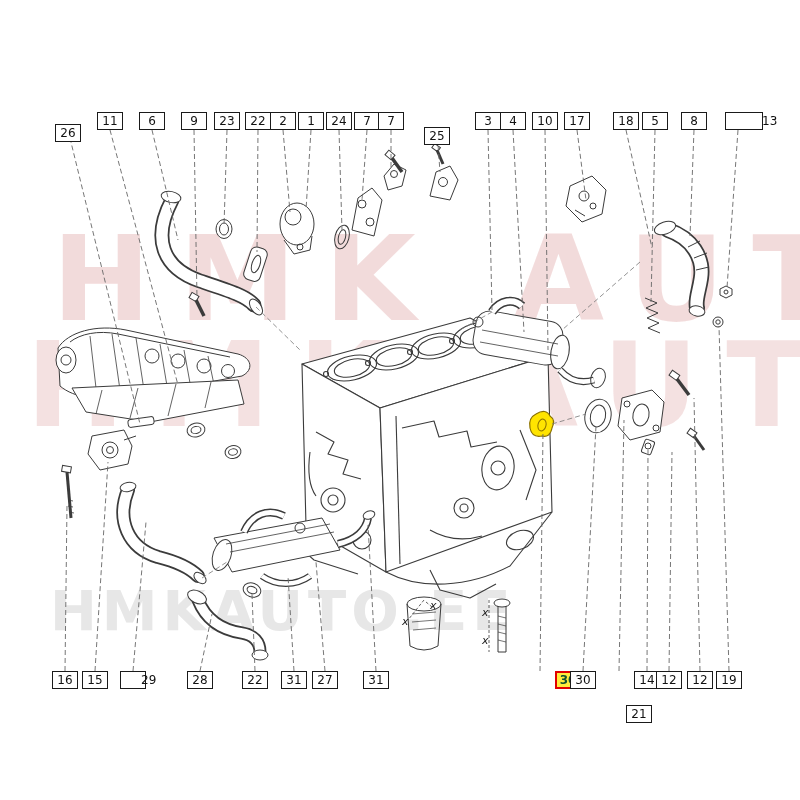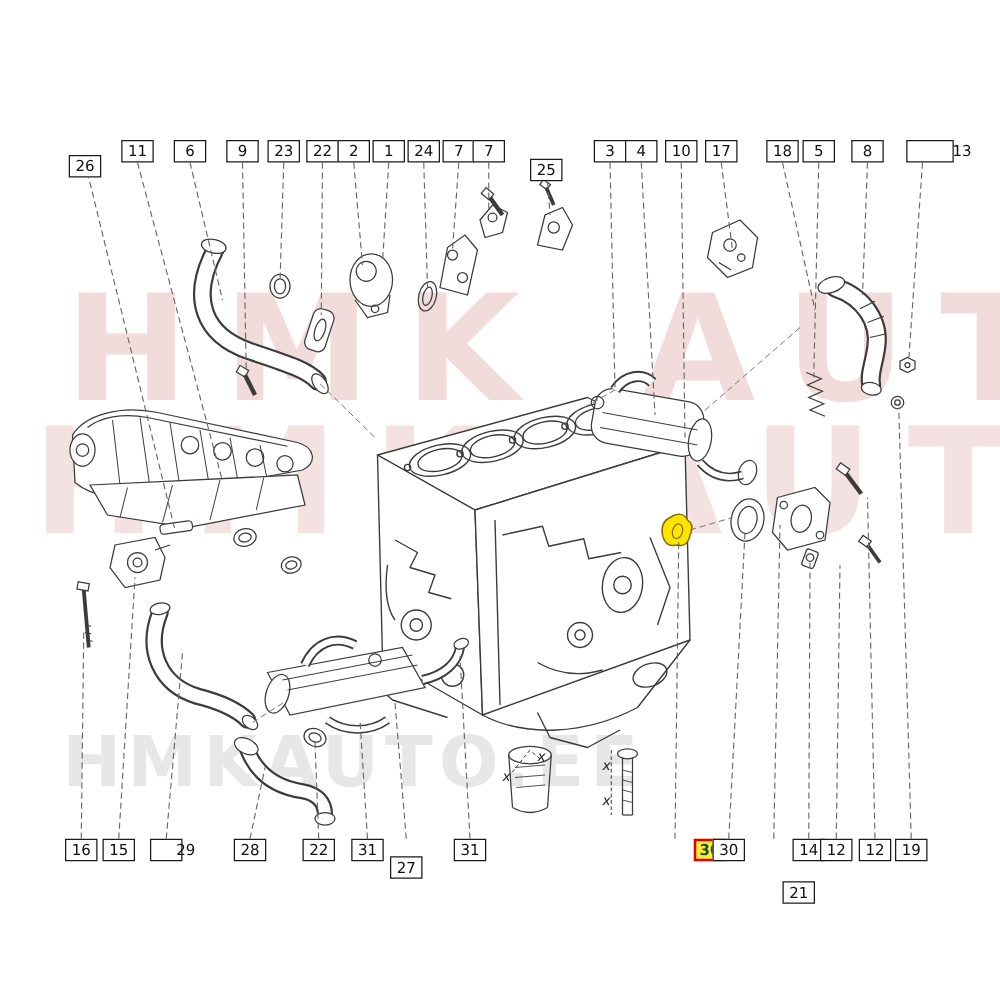--- a/index.html
+++ b/index.html
@@ -365,21 +365,21 @@
     <div class="callout" style="left: 613px; top: 112px;">18</div>
     <div class="callout" style="left: 642px; top: 112px;">5</div>
     <div class="callout" style="left: 681px; top: 112px;">8</div>
     <div class="callout" style="left: 725px; top: 112px; padding-left: 36px;">13</div>
     <div class="callout" style="left: 52px; top: 671px;">16</div>
     <div class="callout" style="left: 82px; top: 671px;">15</div>
     <div class="callout" style="left: 120px; top: 671px; padding-left: 20px;">29</div>
     <div class="callout" style="left: 187px; top: 671px;">28</div>
     <div class="callout" style="left: 242px; top: 671px;">22</div>
     <div class="callout" style="left: 281px; top: 671px;">31</div>
-    <div class="callout" style="left: 312px; top: 685px;">27</div>
+    <div class="callout" style="left: 312px; top: 671px;">27</div>
     <div class="callout" style="left: 363px; top: 671px;">31</div>
     <div class="callout hl" style="left: 527px; top: 671px; background: rgb(255, 236, 61); border-color: rgb(224, 0, 0); color: #14532d; margin-left: 28px;">30</div>
     <div class="callout" style="left: 570px; top: 671px;">30</div>
     <div class="callout" style="left: 606px; top: 705px; margin-left: 20px;">21</div>
     <div class="callout" style="left: 634px; top: 671px;">14</div>
     <div class="callout" style="left: 656px; top: 671px;">12</div>
     <div class="callout" style="left: 687px; top: 671px;">12</div>
     <div class="callout" style="left: 716px; top: 671px;">19</div>
   </div>
 

